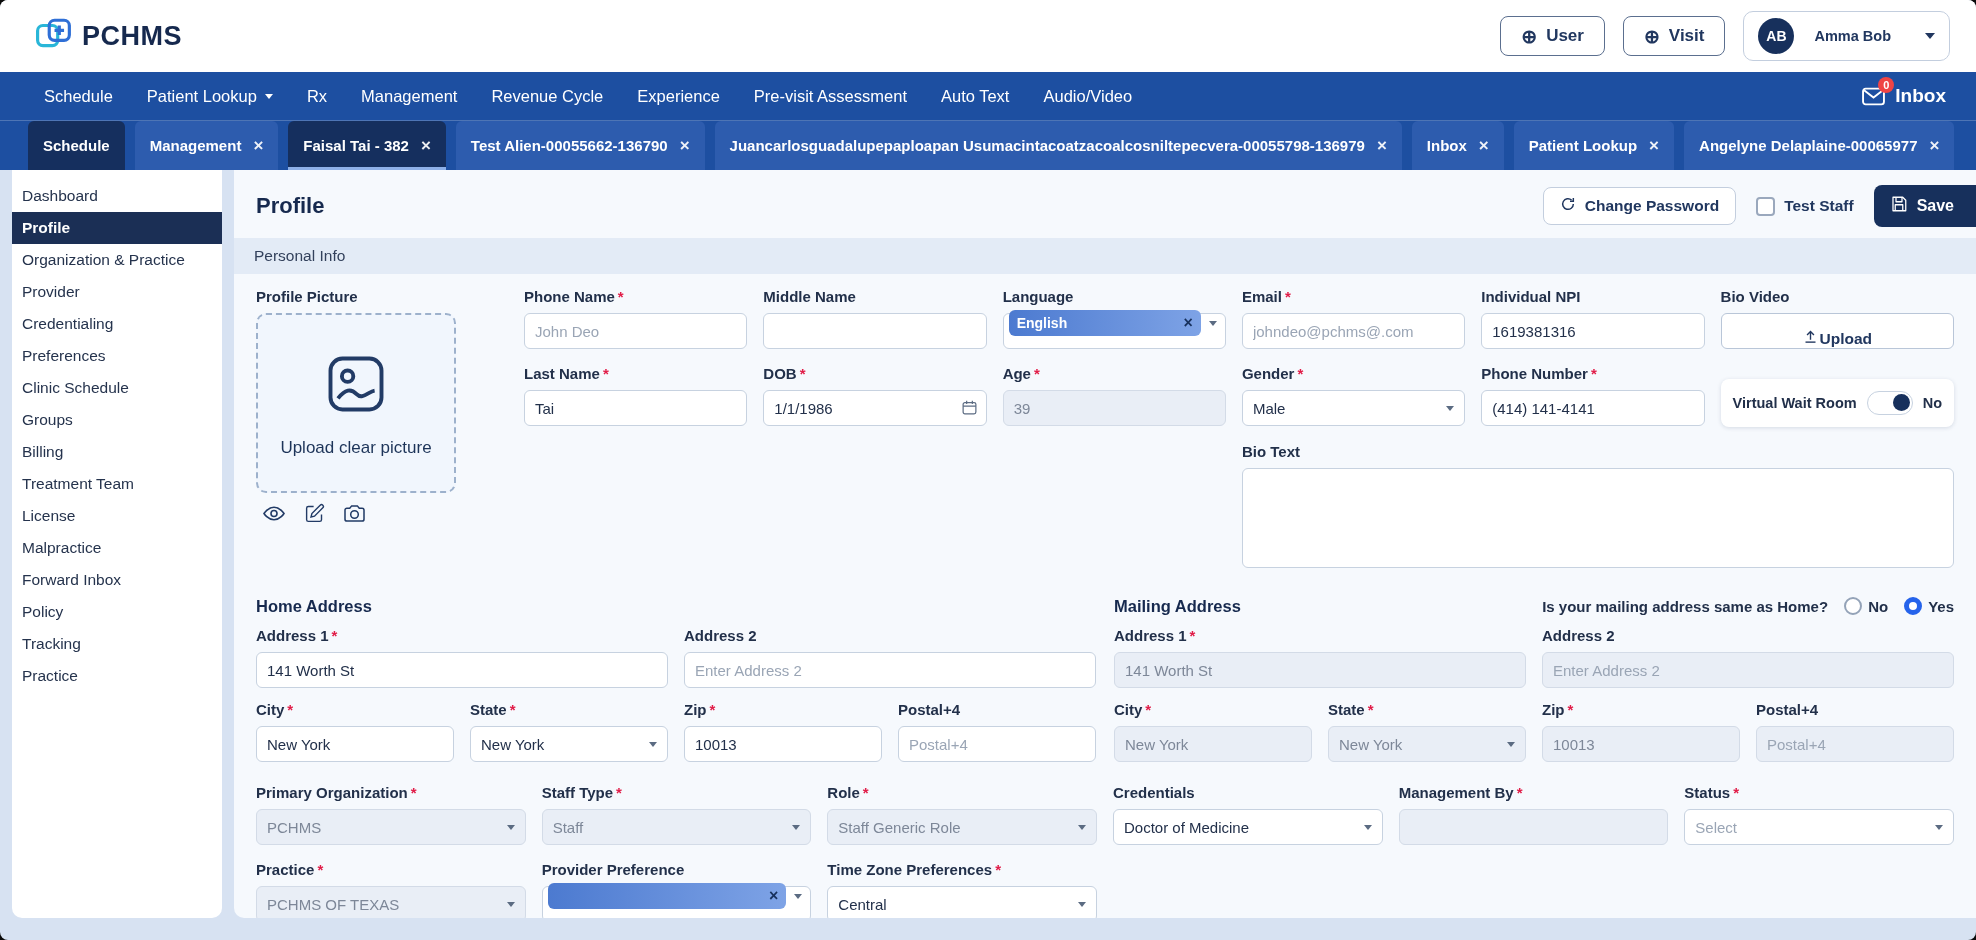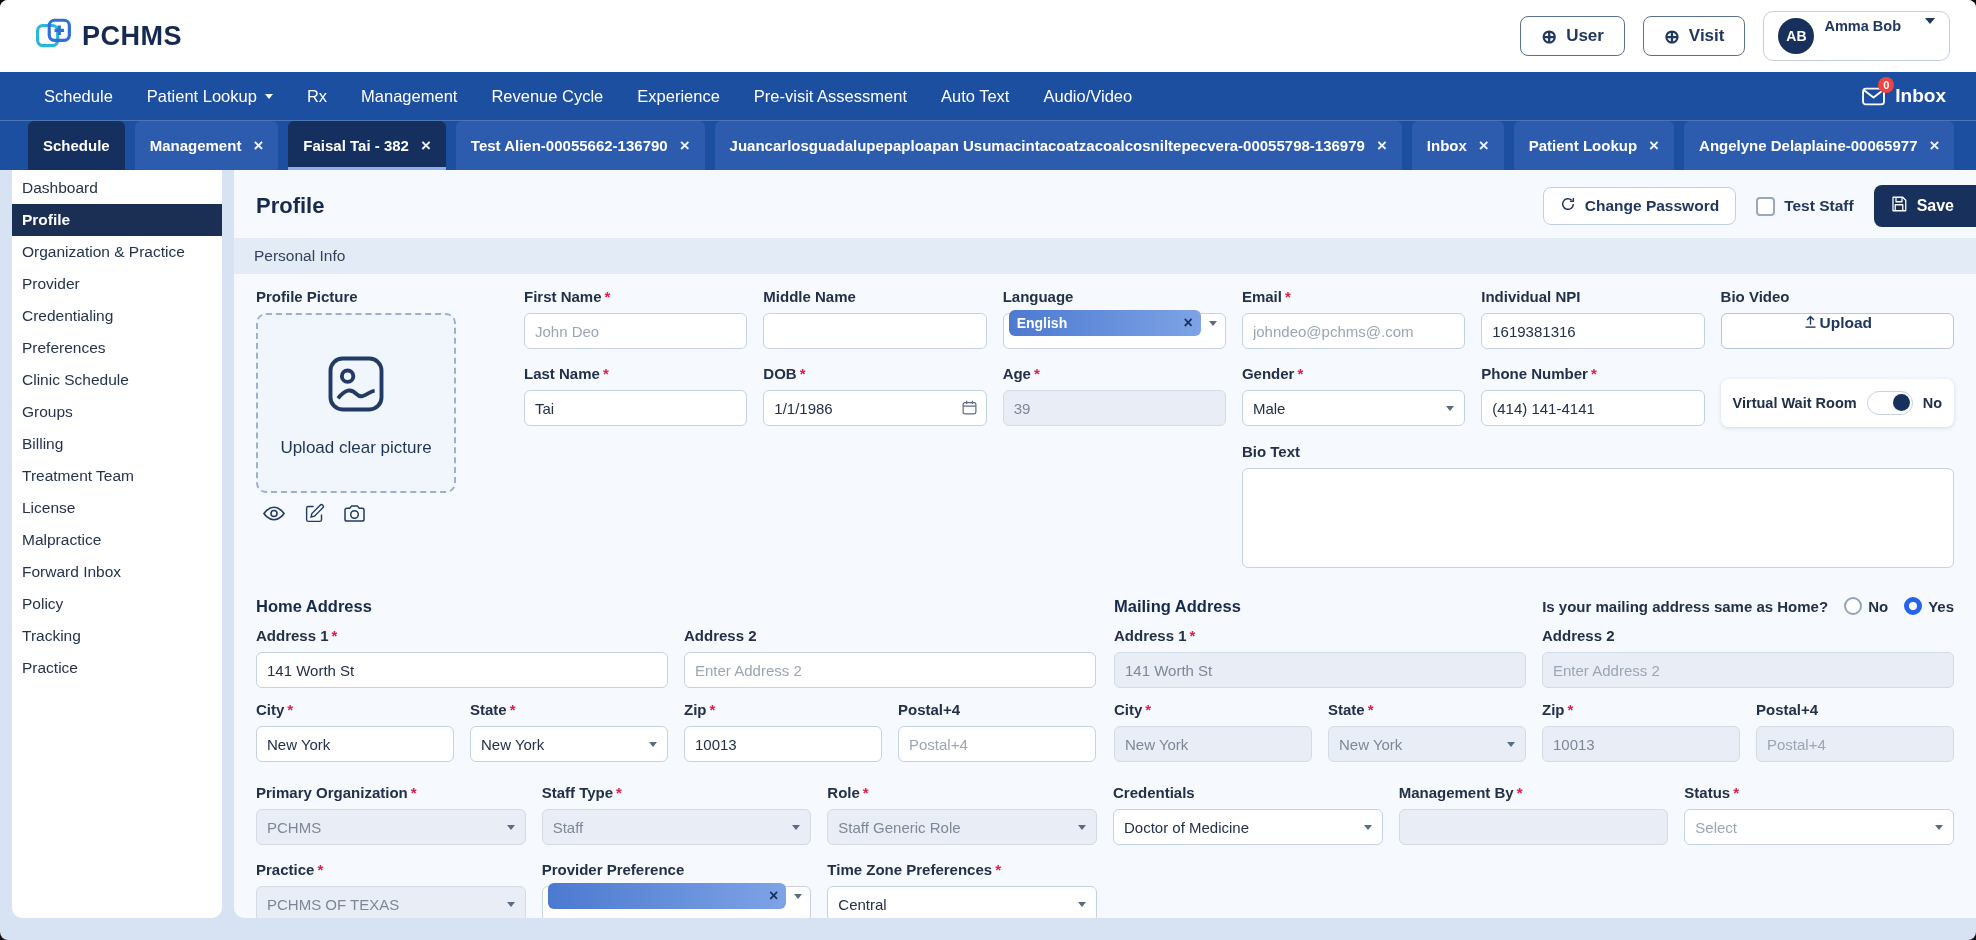--- a/index.html
+++ b/index.html
@@ -7,21 +7,21 @@
   .app{width:1976px;height:940px;border-radius:8px;overflow:hidden;background:#d7e2f2;position:relative;}
 
   
   .topbar{height:72px;background:#fff;display:flex;align-items:center;padding:0 26px 0 36px;}
   .brand{display:flex;align-items:center;gap:10px;}
   .brand-name{font-size:27px;font-weight:800;letter-spacing:.5px;color:#16294e;}
   .top-actions{margin-left:auto;display:flex;align-items:center;gap:18px;}
   .btn-outline{display:flex;align-items:center;gap:9px;border:1.5px solid #5b6f8f;background:#fff;color:#21375f;
     font-weight:700;font-size:17px;padding:9px 20px;border-radius:8px;cursor:pointer;}
   .plus-glyph{font-size:19px;line-height:1;}
-  .account{display:flex;gap:10px;border:1.5px solid #c3cede;border-radius:10px;padding:6px 14px;background:#fff;cursor:pointer;}
+  .account{display:flex;align-items:center;gap:20px;border:1.5px solid #c3cede;border-radius:10px;padding:6px 14px;background:#fff;cursor:pointer;}
   .avatar{width:36px;height:36px;border-radius:50%;background:#17305c;color:#fff;font-size:14px;font-weight:700;
     display:flex;align-items:center;justify-content:center;}
   .account-name{font-size:14.5px;font-weight:700;color:#21375f;}
   .caret-dark{width:0;height:0;border-left:5px solid transparent;border-right:5px solid transparent;border-top:6px solid #21375f;margin-left:14px;}
 
   
   .mainnav{height:48px;background:#1d4fa1;display:flex;align-items:center;padding:0 30px 0 44px;gap:34px;color:#fff;}
   .nav-item{font-size:16.5px;font-weight:500;display:flex;align-items:center;gap:8px;white-space:nowrap;cursor:pointer;}
   .caret-white{width:0;height:0;border-left:4.5px solid transparent;border-right:4.5px solid transparent;border-top:5.5px solid #fff;}
   .nav-right{margin-left:auto;display:flex;align-items:center;gap:10px;cursor:pointer;}
@@ -34,21 +34,21 @@
   .tabbar{height:50px;background:#1d4fa1;display:flex;align-items:stretch;gap:10px;padding:0 6px 0 28px;
     border-top:1px solid rgba(255,255,255,.22);overflow:hidden;}
   .tab{display:flex;align-items:center;gap:12px;padding:0 15px;background:#2d5cae;color:#fff;font-size:15px;
     font-weight:600;white-space:nowrap;cursor:pointer;border-radius:6px 6px 0 0;}
   .tab.dark{background:#152f5e;}
   .tab.active{background:#152f5e;box-shadow:inset 0 -3px 0 #8db0e8;}
   .tab-x{font-size:17px;opacity:.92;line-height:1;}
 
   
   .workspace{display:flex;height:770px;padding-left:12px;}
-  .sidebar{width:210px;background:#fff;height:748px;border-radius:0 0 10px 10px;padding-top:2px;flex-shrink:0;}
+  .sidebar{width:210px;background:#fff;height:748px;border-radius:0 0 10px 10px;padding-top:10px;flex-shrink:0;}
   .sidebar-item{height:32px;display:flex;align-items:center;padding:0 14px 0 10px;font-size:15.5px;color:#25334d;
     font-weight:500;cursor:pointer;white-space:nowrap;}
   .sidebar-item.active{background:#1b2f55;color:#fff;font-weight:700;}
 
   .content{flex:1;margin-left:12px;background:#f6f9fd;height:748px;border-radius:0 0 0 10px;overflow:hidden;
     display:flex;flex-direction:column;}
   .content-head{display:flex;align-items:center;gap:18px;padding:15px 0 11px 22px;}
   .page-title{font-size:22px;font-weight:800;color:#16294e;}
   .head-right{margin-left:auto;display:flex;align-items:center;gap:20px;}
   .btn-change{display:flex;align-items:center;gap:9px;border:1.5px solid #c3cede;background:#fff;color:#21375f;
@@ -98,21 +98,21 @@
   .toggle{width:46px;height:24px;border-radius:12px;background:#fff;border:1.5px solid #c7d2e0;position:relative;cursor:pointer;flex-shrink:0;}
   .knob{position:absolute;right:2px;top:2px;width:17px;height:17px;border-radius:50%;background:#17305c;}
   .toggle-state{font-size:14.5px;font-weight:700;color:#22304a;}
 
   .chip-select{padding:0 8px 16px 5px;}
   .chip{flex:1;height:26px;border-radius:6px;background:linear-gradient(90deg,#4c7ad0,#7ea3e6);color:#fff;
     font-size:14px;font-weight:600;display:flex;align-items:center;justify-content:space-between;padding:0 8px;overflow:hidden;}
   .chip-x{color:#17305c;font-size:16px;font-weight:700;cursor:pointer;line-height:1;}
 
   .btn-upload{height:36px;width:100%;border:1px solid #b9c6d8;border-radius:6px;background:#fff;display:flex;
-    align-items:flex-start;justify-content:center;gap:2px;font-size:15.5px;font-weight:700;color:#21375f;cursor:pointer;}
+    align-items:flex-end;justify-content:center;gap:2px;font-size:15.5px;font-weight:700;color:#21375f;cursor:pointer;}
 
   
   .addr-wrap{display:grid;grid-template-columns:1fr 1fr;gap:11px 18px;margin-top:22px;}
   .addr-head{display:flex;align-items:center;justify-content:space-between;height:24px;margin-bottom:9px;}
   .sec-title{font-size:16.5px;font-weight:800;color:#16294e;}
   .radio-group{display:flex;align-items:center;gap:16px;}
   .radio-q{font-size:15px;font-weight:700;color:#22304a;}
   .radio-opt{display:flex;align-items:center;gap:6px;cursor:pointer;}
   .radio{width:18px;height:18px;border-radius:50%;border:2px solid #94a3b8;background:#fff;}
   .radio.checked{border:5.5px solid #2563eb;}
@@ -322,21 +322,21 @@
                 <svg width="23" height="19" viewBox="0 0 24 20" fill="none" stroke="#223b66" stroke-width="1.6">
                     <path d="M2 6.5A2 2 0 0 1 4 4.5h3l2-2.5h6l2 2.5h3a2 2 0 0 1 2 2V16a2 2 0 0 1-2 2H4a2 2 0 0 1-2-2z"></path>
                     <circle cx="12" cy="11" r="4"></circle>
                   </svg>
               </span>
             </div>
           </div>
 
           <div>
             <div class="flabel">
-                <span>First Name</span>
+                <span>Phone Name</span>
                 <span class="req">*</span>
               </div>
             <input class="input" placeholder="John Deo" style="">
           </div>
           <div>
             <div class="flabel">
                 <span>Middle Name</span>
               </div>
             <input class="input" style="">
           </div>

